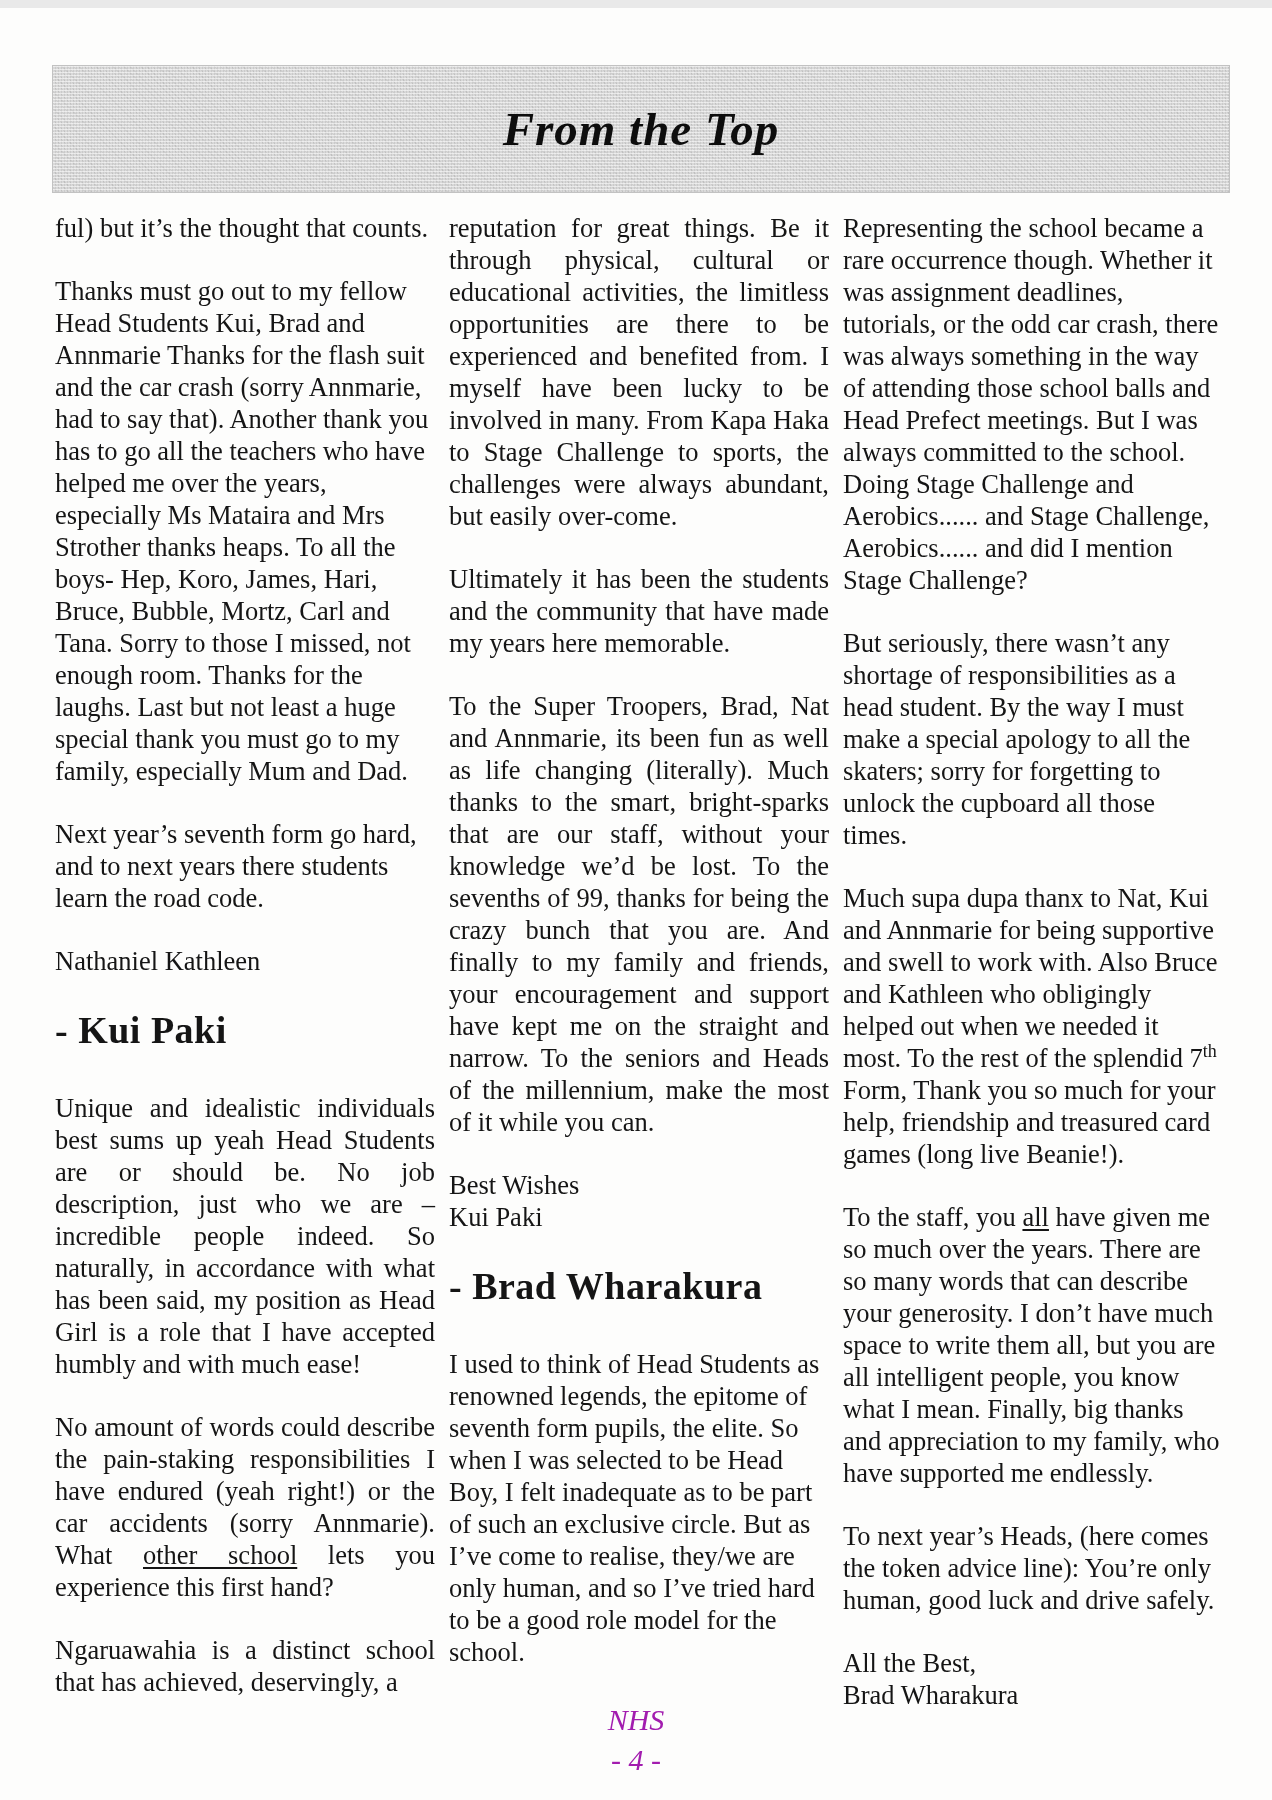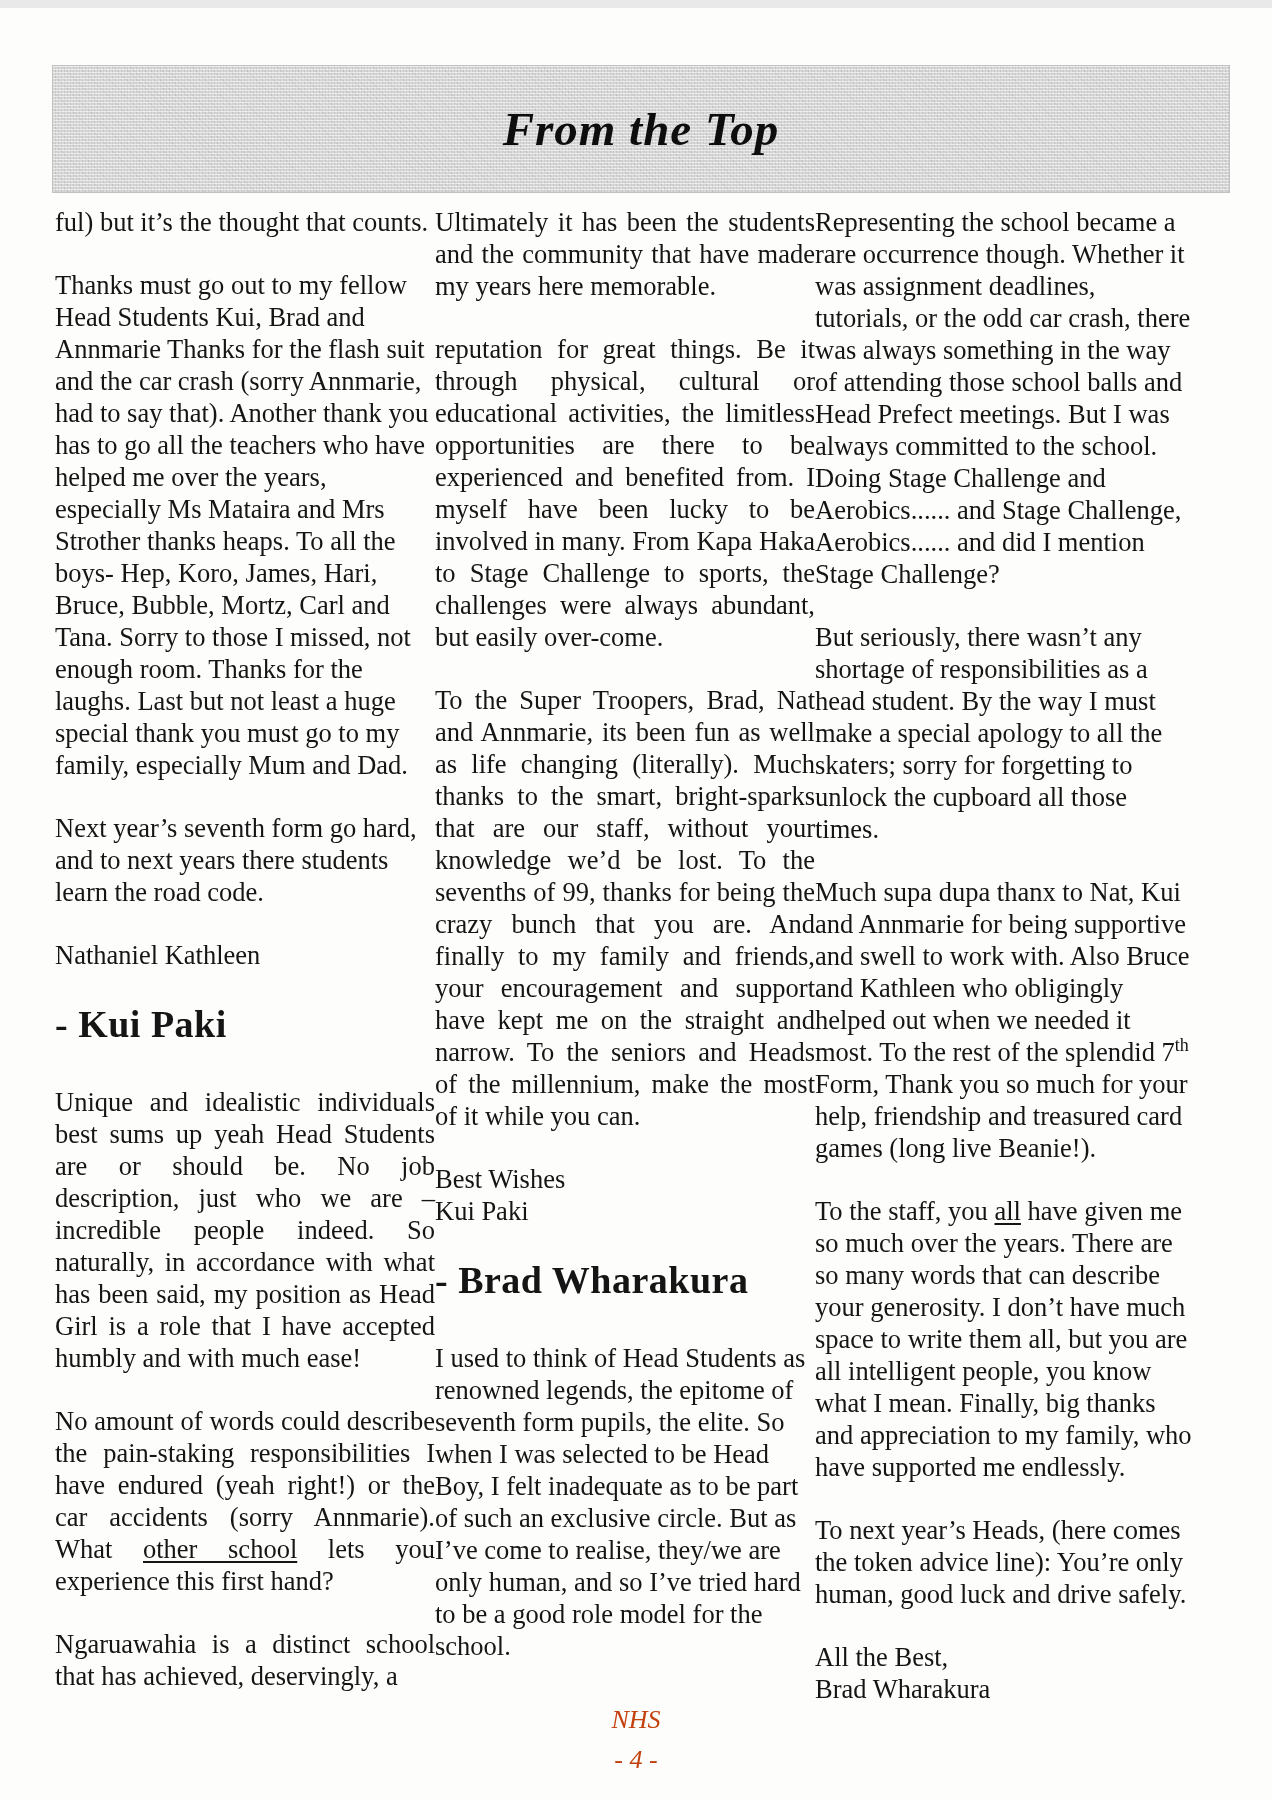--- a/index.html
+++ b/index.html
@@ -20,22 +20,22 @@
       repeating-linear-gradient(90deg, rgba(0,0,0,0.07) 0 1px, rgba(0,0,0,0) 1px 3px),
       repeating-linear-gradient(45deg, rgba(0,0,0,0.05) 0 1px, rgba(0,0,0,0) 1px 4px);
     box-shadow: inset 0 0 0 1px #c2c2c2;
     display:flex;align-items:center;justify-content:center;
   }
   .banner-title{
     font-size:47px;font-weight:bold;font-style:italic;
     letter-spacing:1px;color:#0d0d0d;
   }
   .content{
-    position:absolute;left:55px;top:198px;width:1168px;
-    display:flex;
+    position:absolute;left:55px;top:204px;width:1168px;
+    display:flex;gap:14px;
   }
   .col{width:380px;flex:0 0 380px;}
   .para{
     margin:0 0 31px 0;
     font-size:26.5px;line-height:32px;
     text-align:left;
   }
   .j{text-align:justify;}
   .section-heading{
     font-size:38px;font-weight:bold;
@@ -43,21 +43,21 @@
     letter-spacing:0.5px;
   }
   .sig-line{font-size:26.5px;line-height:32px;}
   .sig{margin:0 0 31px 0;}
   .ul{text-decoration:underline;text-underline-offset:3px;}
   sup.sp{font-size:18px;line-height:0;}
   .footer{
     position:absolute;left:0;top:1692px;width:1272px;
     text-align:center;font-style:italic;
   }
-  .footer-line{font-size:26px;line-height:40px;color:#c2410c;}
+  .footer-line{font-size:30px;line-height:40px;color:#a21caf;}
 </style>
 </head>
 <body>
 
 <div class="page">
 
   <div class="banner">
     <div class="banner-title">From the Top</div>
   </div>
 
@@ -70,22 +70,22 @@
       <div class="sig">
         <div class="sig-line">Nathaniel Kathleen</div>
       </div>
       <div class="section-heading">- Kui Paki</div>
       <p class="para j">Unique and idealistic individuals best sums up yeah Head Students are or should be.  No job description, just who we are – incredible people indeed.  So naturally, in accordance with what has been said, my position as Head Girl is a role that I have accepted humbly and with much ease!</p>
       <p class="para j"><span>No amount of words could describe the pain-staking responsibilities I have endured (yeah right!) or the car accidents (sorry Annmarie).  What </span><span class="ul">other school</span><span> lets you experience this first hand?</span></p>
       <p class="para j">Ngaruawahia is a distinct school that has achieved, deservingly, a</p>
     </div>
 
     <div class="col">
+      <p class="para j">reputation for great things.  Be it through physical, cultural or educational activities, the limitless opportunities are there to be experienced and benefited from.  I myself have been lucky to be involved in many.  From Kapa Haka to Stage Challenge to sports, the challenges were always abundant, but easily over-come.</p>
       <p class="para j">Ultimately it has been the students and the community that have made my years here memorable.</p>
-      <p class="para j">reputation for great things.  Be it through physical, cultural or educational activities, the limitless opportunities are there to be experienced and benefited from.  I myself have been lucky to be involved in many.  From Kapa Haka to Stage Challenge to sports, the challenges were always abundant, but easily over-come.</p>
       <p class="para j">To the Super Troopers, Brad, Nat and Annmarie, its been fun as well as life changing (literally).  Much thanks to the smart, bright-sparks that are our staff, without your knowledge we’d be lost.  To the sevenths of 99, thanks for being the crazy bunch that you are.  And finally to my family and friends, your encouragement and support have kept me on the straight and narrow.  To the seniors and Heads of the millennium, make the most of it while you can.</p>
       <div class="sig">
         <div class="sig-line">Best Wishes</div>
         <div class="sig-line">Kui Paki</div>
       </div>
       <div class="section-heading">- Brad Wharakura</div>
       <p class="para">I used to think of Head Students as renowned legends, the epitome of seventh form pupils, the elite.  So when I was selected to be Head Boy, I felt inadequate as to be part of such an exclusive circle.  But as I’ve come to realise, they/we are only human, and so I’ve tried hard to be a good role model for the school.</p>
     </div>
 
     <div class="col">

